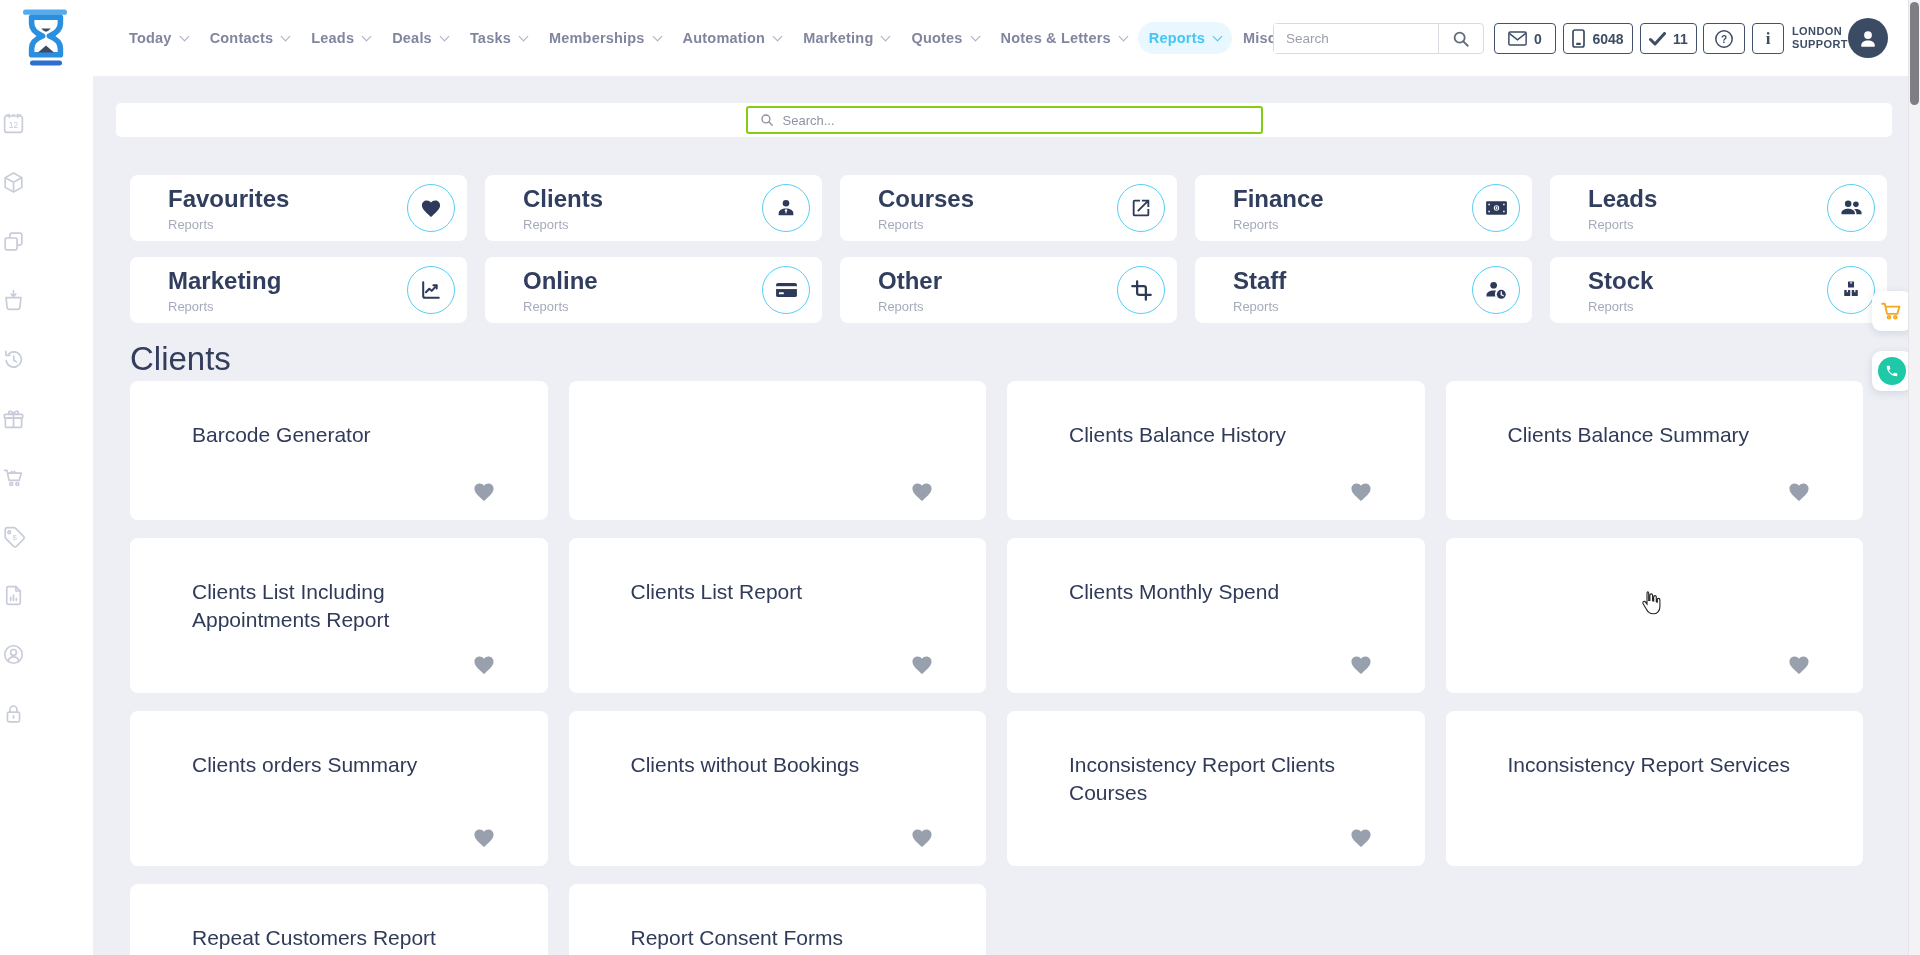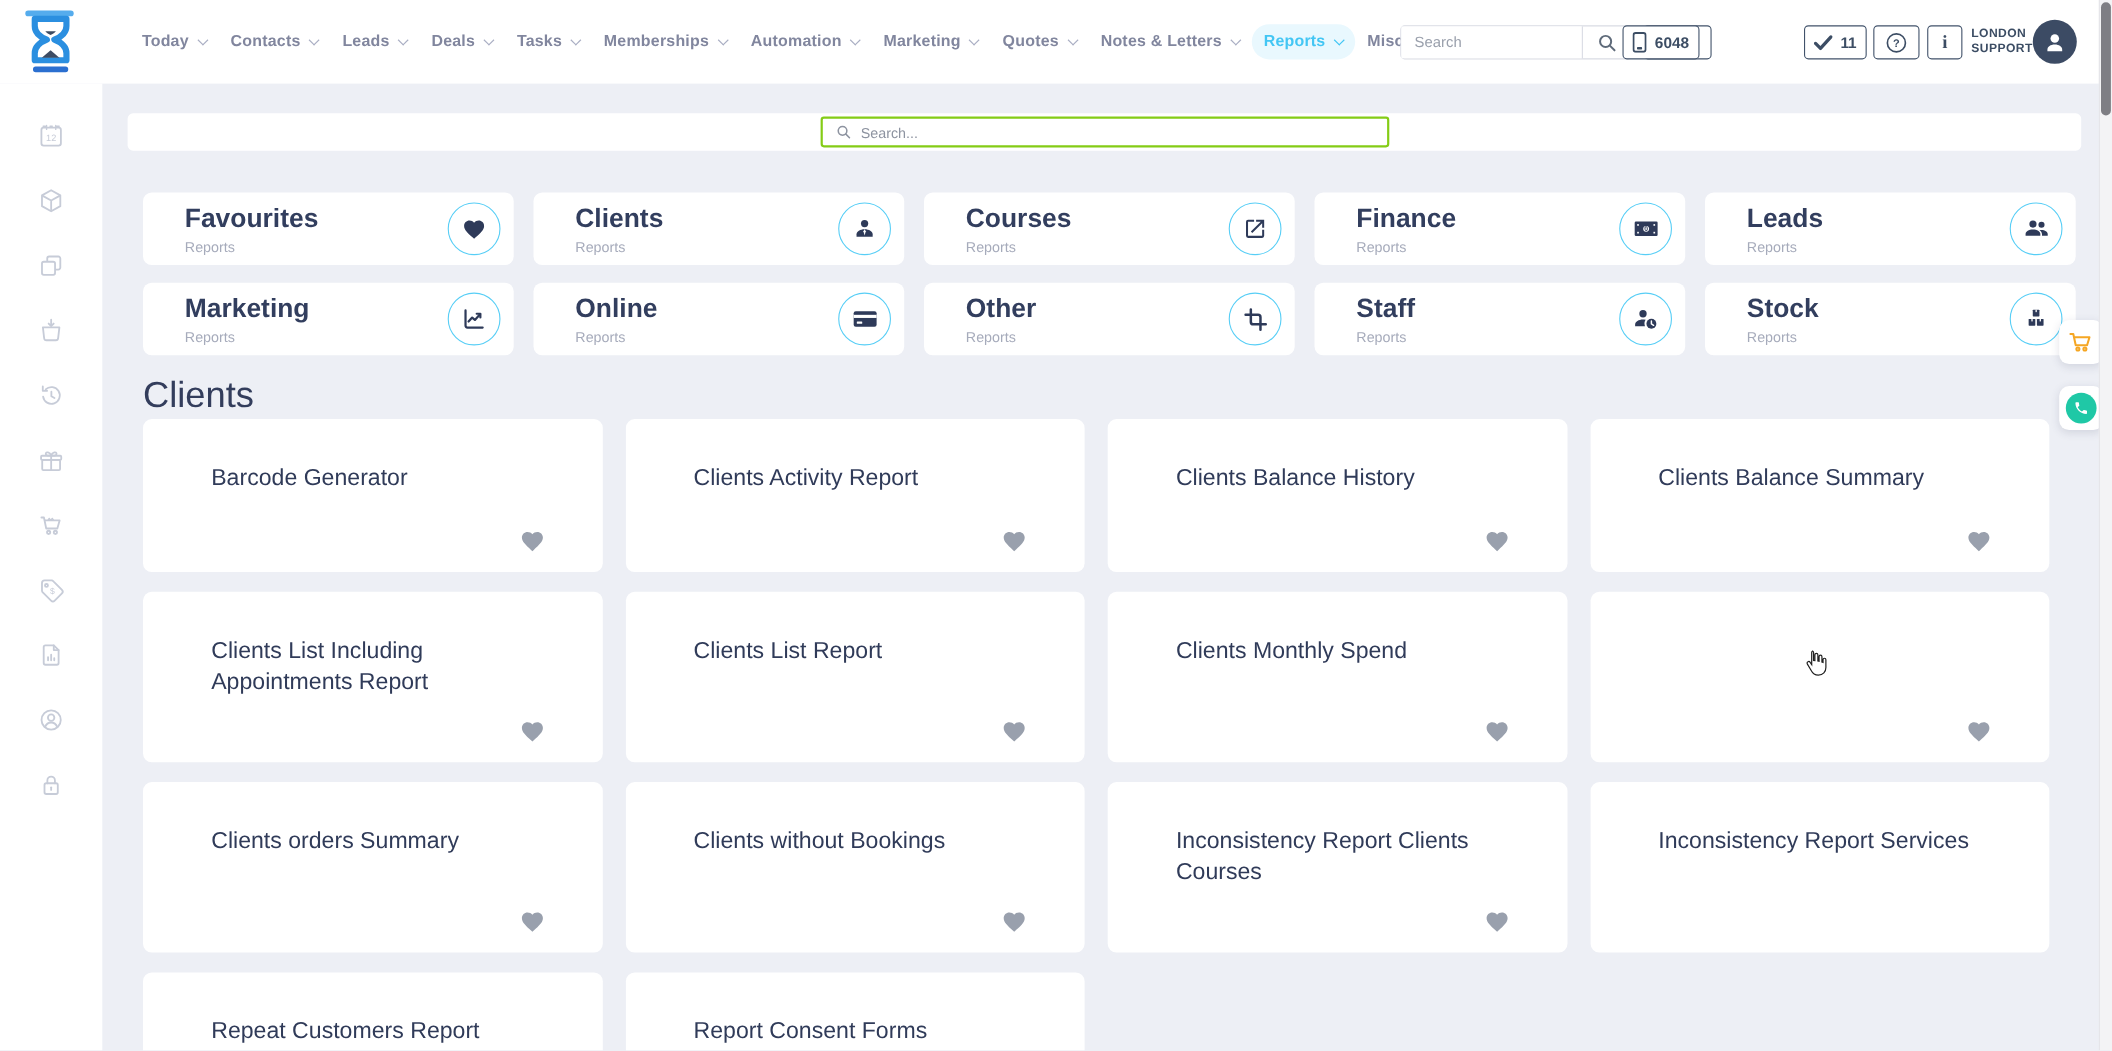--- a/index.html
+++ b/index.html
@@ -27,21 +27,21 @@
   .badge-box { position:absolute; top:23px; height:31px; border:1.6px solid #41526a; border-radius:4px;
                display:flex; align-items:center; justify-content:center; gap:7px; color:#3c4d64;
                font-size:14px; font-weight:bold; background:#fff; cursor:pointer; }
   .user-name { position:absolute; left:1792px; top:25px; font-size:11px; font-weight:bold; color:#3c4d64;
                line-height:13px; letter-spacing:.4px; }
   .avatar { position:absolute; left:1848px; top:18px; width:40px; height:40px; border-radius:50%;
             background:#3c4b64; display:flex; align-items:center; justify-content:center; cursor:pointer;}
 
   
   .sidebar { position:absolute; left:0; top:76px; bottom:0; width:93px; background:#fff;
-             display:flex; flex-direction:column; align-items:center; padding-top:34px; gap:33px; z-index:4;}
+             display:flex; flex-direction:column; align-items:flex-start; padding-top:34px; gap:33px; z-index:4;}
   .side-ic { width:26px; height:26px; cursor:pointer; display:flex; align-items:center; justify-content:center;}
 
   
   .main { position:absolute; left:93px; top:76px; right:0; bottom:0; background:#edeff5; overflow:hidden; }
 
   .content-search { margin:27px 0 0 23px; width:1776px; height:34px; background:#fff; border-radius:5px;
                     display:flex; align-items:center; justify-content:center; }
   .cs-input { width:517px; height:28px; border:2px solid #84cc16; border-radius:3px; background:#fff;
               display:flex; align-items:center; padding:0 12px; gap:9px; }
   .cs-input input { border:none; outline:none; flex:1; font-size:13px; color:#555; font-family:"Liberation Sans",sans-serif;}
@@ -152,21 +152,21 @@
     </div>
   </div>
 
   <div class="badge-box" style="left:1494px; width:62px;">
     <svg width="19" height="15" viewBox="0 0 22 17">
         <rect x="1" y="1" width="20" height="15" rx="1.5" fill="none" stroke="#3c4d64" stroke-width="1.7"></rect>
         <path d="M1.5 2.5 11 10l9.5-7.5" fill="none" stroke="#3c4d64" stroke-width="1.7"></path>
       </svg>
     <span>0</span>
   </div>
-  <div class="badge-box" style="left:1475px; width:70px;">
+  <div class="badge-box" style="left:1563px; width:70px;">
     <svg width="13" height="19" viewBox="0 0 13 19">
         <rect x="1" y="1" width="11" height="17" rx="2" fill="none" stroke="#3c4d64" stroke-width="1.7"></rect>
         <rect x="4.2" y="13.8" width="4.6" height="2.2" rx="0.6" fill="#3c4d64"></rect>
       </svg>
     <span>6048</span>
   </div>
   <div class="badge-box" style="left:1640px; width:57px;">
     <svg width="17" height="14" viewBox="0 0 17 14">
         <path d="M1.5 7.5l4.5 4.5L15.5 1.5" fill="none" stroke="#3c4d64" stroke-width="3" stroke-linecap="round" stroke-linejoin="round"></path>
       </svg>
@@ -406,21 +406,20 @@
 
   <div class="rep-grid">
 
     <div class="rep-card">
       <div class="rep-title">Barcode Generator</div>
       <button class="rep-heart"><svg width="24" height="21" viewBox="0 0 24 22">
             <path d="M12 21l-1.3-1.2C5.6 15.2 2 12 2 8.1 2 5 4.4 2.7 7.4 2.7c1.8 0 3.5.8 4.6 2.2 1.1-1.4 2.8-2.2 4.6-2.2 3 0 5.4 2.3 5.4 5.4 0 3.9-3.6 7.1-8.7 11.7L12 21z" fill="#99a0ad"></path>
           </svg></button>
     </div>
     <div class="rep-card">
-      <div class="rep-title">Clients Activity Report</div>
       <button class="rep-heart"><svg width="24" height="21" viewBox="0 0 24 22">
             <path d="M12 21l-1.3-1.2C5.6 15.2 2 12 2 8.1 2 5 4.4 2.7 7.4 2.7c1.8 0 3.5.8 4.6 2.2 1.1-1.4 2.8-2.2 4.6-2.2 3 0 5.4 2.3 5.4 5.4 0 3.9-3.6 7.1-8.7 11.7L12 21z" fill="#99a0ad"></path>
           </svg></button>
     </div>
     <div class="rep-card">
       <div class="rep-title">Clients Balance History</div>
       <button class="rep-heart"><svg width="24" height="21" viewBox="0 0 24 22">
             <path d="M12 21l-1.3-1.2C5.6 15.2 2 12 2 8.1 2 5 4.4 2.7 7.4 2.7c1.8 0 3.5.8 4.6 2.2 1.1-1.4 2.8-2.2 4.6-2.2 3 0 5.4 2.3 5.4 5.4 0 3.9-3.6 7.1-8.7 11.7L12 21z" fill="#99a0ad"></path>
           </svg></button>
     </div>

